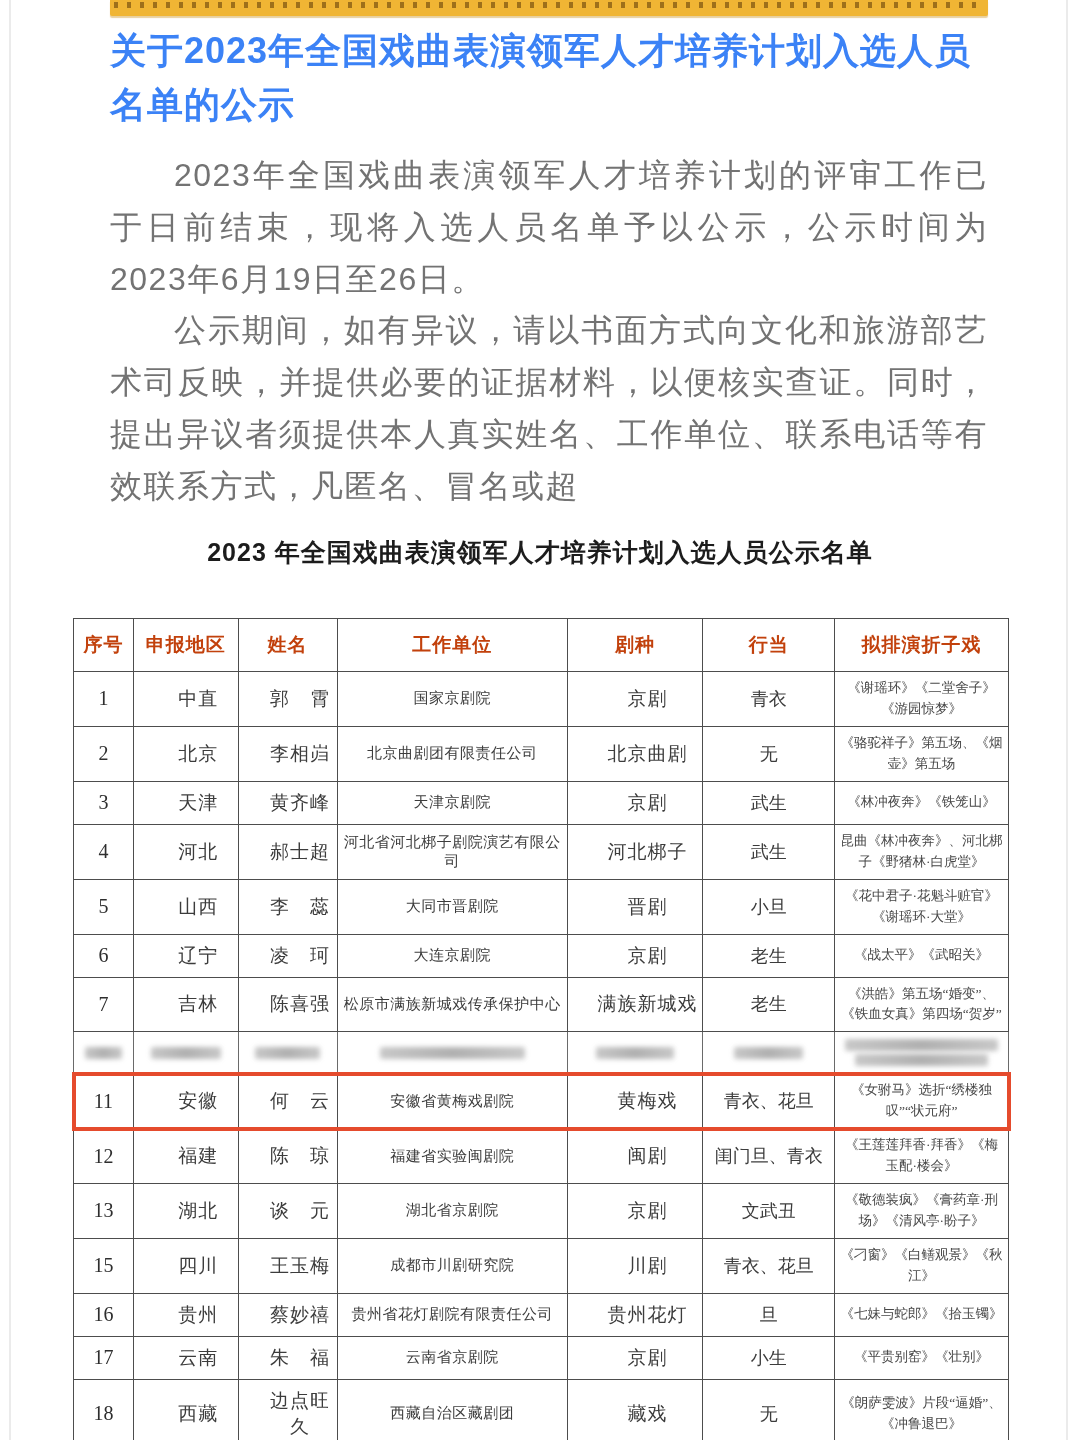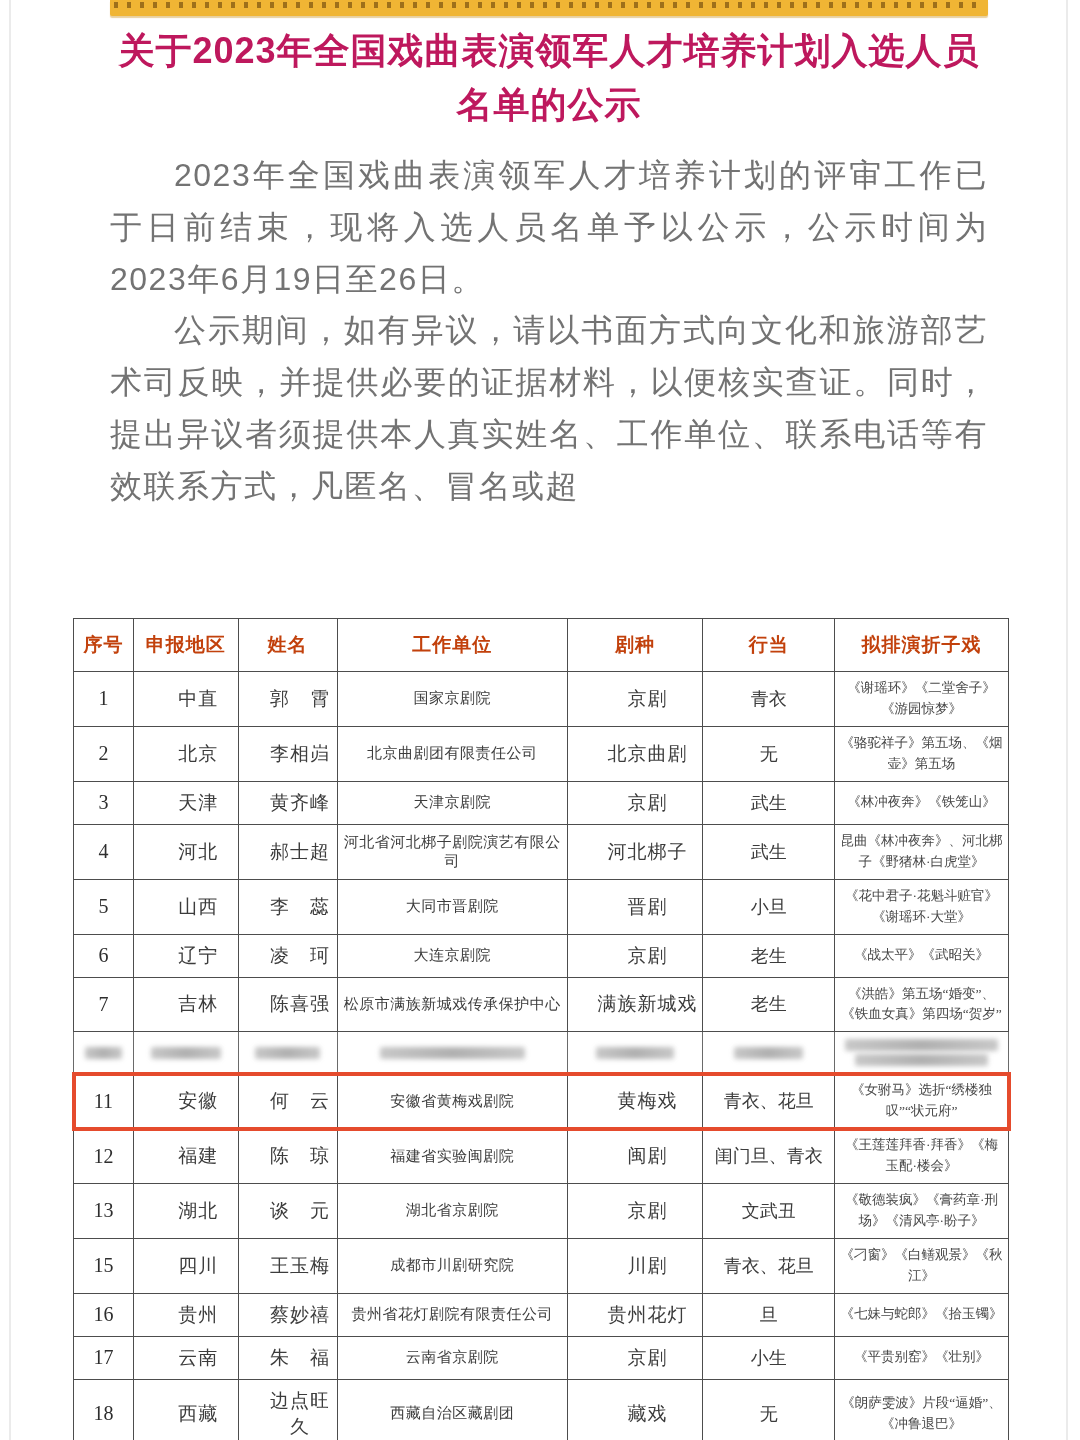--- a/index.html
+++ b/index.html
@@ -8,21 +8,21 @@
   .page::before,.page::after{content:"";position:absolute;top:0;bottom:0;width:2px;background:#e3e3e3;opacity:.7;}
   .page::before{left:9px;}
   .page::after{right:12px;}
 
   
   .tape{position:absolute;left:110px;top:0;width:878px;height:16px;background:#f0b534;border-radius:0 0 2px 2px;box-shadow:0 2px 1px rgba(205,150,40,.45);}
   .tape .dashes{position:absolute;left:4px;right:4px;top:2px;height:6px;
     background:repeating-linear-gradient(90deg,rgba(90,55,5,.55) 0 4px,rgba(240,181,52,0) 4px 13px);}
 
   .doc{position:absolute;left:110px;top:24px;width:878px;color:#0d0d0d;}
-  .doc-title{font-size:36px;line-height:1.5;font-weight:800;text-align:center;letter-spacing:1px;color:#be185d;margin:0 0 18px 0;}
+  .doc-title{font-size:36px;line-height:1.5;font-weight:800;letter-spacing:1px;color:#3b82f6;margin:0 0 18px 0;}
   .doc p{margin:0;font-size:32px;line-height:1.62;font-weight:500;letter-spacing:1.5px;text-align:justify;text-indent:2em;color:#737373;}
 
   .table-title{position:absolute;left:0;width:1080px;top:536px;text-align:center;font-size:25px;font-weight:700;letter-spacing:1px;color:#1c1c1c;}
 
   .tbl-wrap{position:absolute;left:73px;top:618px;width:936px;}
   table{border-collapse:collapse;width:100%;table-layout:fixed;}
   col.c0{width:6.4%;}col.c1{width:11.2%;}col.c2{width:10.6%;}col.c3{width:24.6%;}
   col.c4{width:14.5%;}col.c5{width:14.1%;}col.c6{width:18.6%;}
   th,td{border:1.6px solid #4d4d4d;text-align:center;vertical-align:middle;padding:8px 3px;}
   th{font-size:19px;font-weight:600;color:#c2410c;padding:13px 2px;letter-spacing:1px;}
@@ -45,20 +45,21 @@
   <div class="tape">
     <div class="dashes"></div>
   </div>
 
   <div class="doc">
     <h1 class="doc-title">关于2023年全国戏曲表演领军人才培养计划入选人员名单的公示</h1>
     <p>2023年全国戏曲表演领军人才培养计划的评审工作已于日前结束，现将入选人员名单予以公示，公示时间为2023年6月19日至26日。</p>
     <p>公示期间，如有异议，请以书面方式向文化和旅游部艺术司反映，并提供必要的证据材料，以便核实查证。同时，提出异议者须提供本人真实姓名、工作单位、联系电话等有效联系方式，凡匿名、冒名或超</p>
   </div>
 
+  <div class="table-title">2023 年全国戏曲表演领军人才培养计划入选人员公示名单</div>
 
   <div class="tbl-wrap">
     <table>
       <colgroup>
         <col class="c0">
           <col class="c1">
           <col class="c2">
           <col class="c3">
           <col class="c4">
           <col class="c5">

